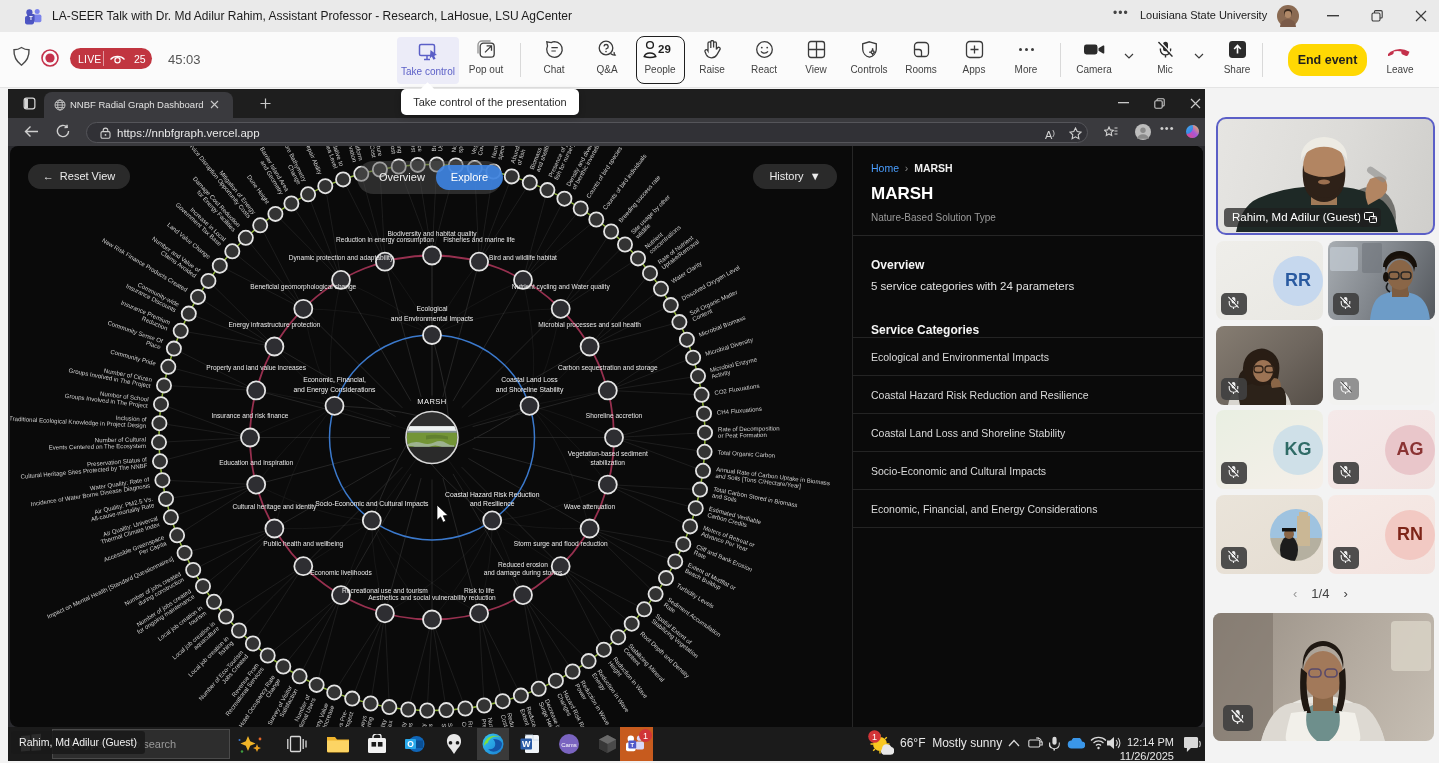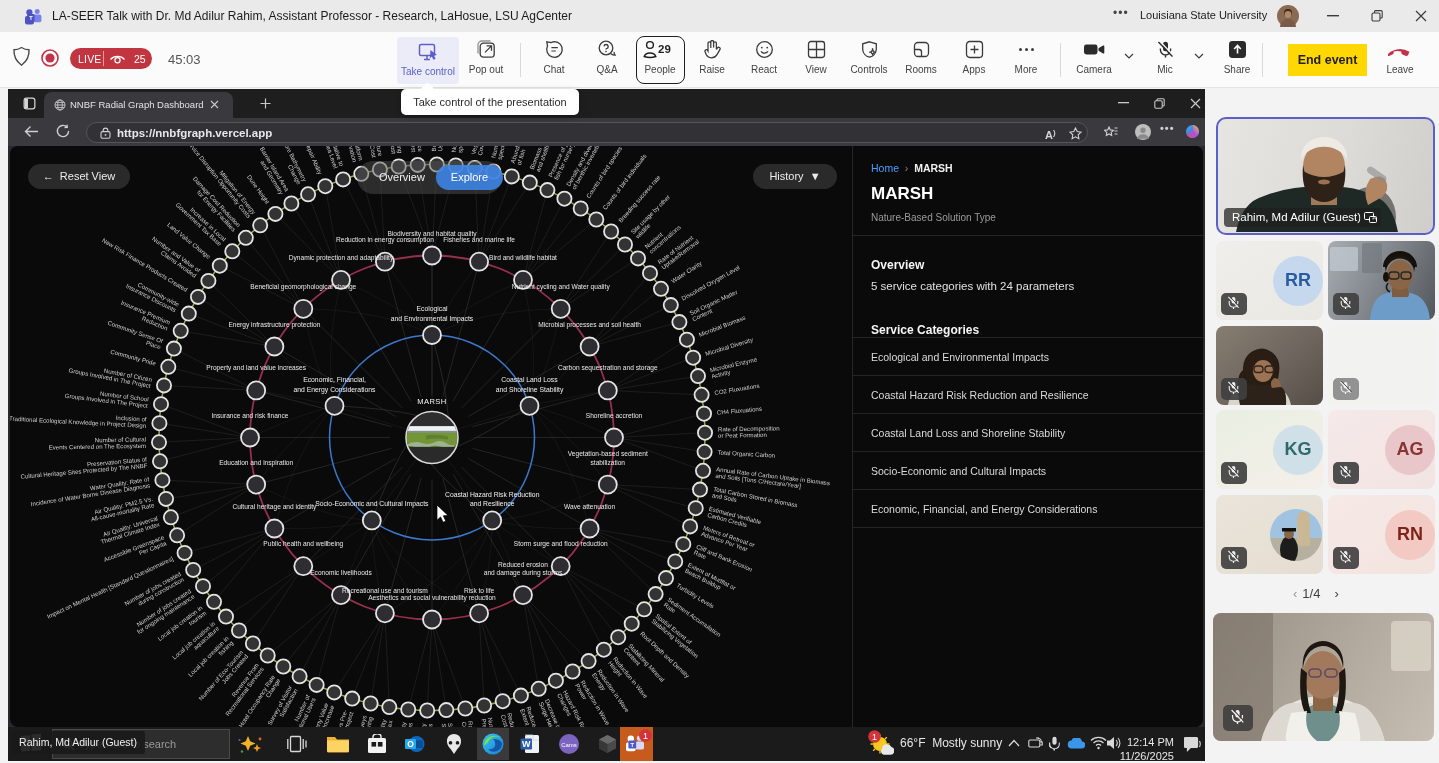--- a/index.html
+++ b/index.html
@@ -15,21 +15,21 @@
 .tbtn .lbl{font-size:10px;margin-top:1px;color:#424242;}
 .tbtn svg{margin-top:3px;}
 .vdiv{position:absolute;top:11px;width:1px;height:34px;background:#d9d9d9;}
 
 #tooltip{position:absolute;left:401px;top:89px;width:178px;height:26px;background:#ffffff;border-radius:5px;box-shadow:0 2px 6px rgba(0,0,0,.25);font-size:11px;color:#2b2b2b;text-align:center;line-height:26px;z-index:60;}
 #tooltip:before{content:"";position:absolute;left:22px;top:-5px;width:9px;height:9px;background:#fff;transform:rotate(45deg);}
 
 #browser{position:absolute;left:8px;top:89px;width:1197px;height:638px;background:#2a2a2e;}
 #tabbar{position:absolute;left:0;top:0;width:1197px;height:29px;background:#1e1e1e;}
 #tab{position:absolute;left:36px;top:3px;width:189px;height:26px;background:#3a3a3e;border-radius:8px 8px 0 0;color:#e2e2e2;font-size:9.5px;line-height:26px;}
-#navbar{position:absolute;left:0;top:29px;width:1197px;height:28px;background:#3a3a3e;font-weight:bold;}
+#navbar{position:absolute;left:0;top:29px;width:1197px;height:28px;background:#3a3a3e;}
 #urlpill{position:absolute;left:78px;top:3.5px;width:1002px;height:21px;border:1px solid #55555a;border-radius:11px;background:#313136;color:#e8e8e8;font-size:11.5px;line-height:20px;}
 #content{position:absolute;left:2px;top:57px;width:1193px;height:581px;background:#0a0a0a;border-radius:8px;overflow:hidden;}
 .gbtn{position:absolute;background:rgba(46,46,46,0.92);border-radius:13px;color:#ececec;font-size:11px;text-align:center;}
 
 #dpanel{position:absolute;left:842px;top:0;width:351px;height:581px;background:#0a0a0a;border-left:1px solid #262626;color:#e6e6e6;}
 #dpanel .pad{padding-left:18px;padding-right:16px;}
 .drow{border-top:1px solid #242424;font-size:10.5px;color:#dadada;height:38px;line-height:38px;}
 
 #taskbar{position:absolute;left:8px;top:727px;width:1197px;height:34px;background:#1b1b1b;}
 
@@ -174,21 +174,21 @@
           <path d="M3.6,1 L17.6,15.5" stroke="#fbfbfb" stroke-width="1.2"></path>
         </svg><div class="lbl">Mic</div></div>
       <svg class="abs" style="left:1194px;top:21px" width="10" height="6" viewBox="0 0 10 6" fill="none" stroke="#3b3b3b" stroke-width="1.2">
         <path d="M1,1 L5,5 L9,1"></path>
       </svg>
       <div class="tbtn" style="left:1211px"><svg width="19" height="19" viewBox="0 0 19 19">
           <rect x="1" y="1" width="17" height="17" rx="3.4" fill="#2b2b2b"></rect>
           <path d="M9.5,13.5 V6 M6.2,9 L9.5,5.5 L12.8,9" stroke="#fbfbfb" stroke-width="1.6" fill="none"></path>
         </svg><div class="lbl">Share</div></div>
       <div class="vdiv" style="left:1262px"></div>
-      <div class="abs" style="left:1288px;top:12px;width:79px;height:32px;background:#ffd803;border-radius:0;text-align:center;line-height:32px;font-size:12.5px;font-weight:bold;color:#1f1f1f">End event</div>
+      <div class="abs" style="left:1288px;top:12px;width:79px;height:32px;background:#ffd803;border-radius:14px;text-align:center;line-height:32px;font-size:12.5px;font-weight:bold;color:#1f1f1f">End event</div>
       <div class="tbtn" style="left:1374px"><svg width="24" height="19" viewBox="0 0 24 19" fill="#c4314b">
           <path d="M2.5,11.8 q9.5,-5.8 19,0 l-1.4,3.2 q-1,1.4 -2.6,0.8 l-3,-1.2 q-1.2,-0.5 -1.2,-1.8 v-1.4 q-3.8,-1 -7.6,0 v1.4 q0,1.3 -1.2,1.8 l-3,1.2 q-1.6,0.6 -2.6,-0.8 z"></path>
         </svg><div class="lbl">Leave</div></div>
     </div>
 <div id="browser">
  <div id="tabbar">
   <svg class="abs" style="left:15px;top:8px" width="13" height="13" viewBox="0 0 17 17" fill="none" stroke="#d5d5d5" stroke-width="1.6">
           <rect x="1.5" y="1.5" width="14" height="14" rx="3"></rect>
           <path d="M2.2,2.2 h4.3 v12.6 h-4.3 z" fill="#d5d5d5" stroke="none"></path>
         </svg>
@@ -994,21 +994,21 @@
           <div class="initc" style="background:#f2c9c3;color:#7d2418">RN</div>
         </div>
         <div class="mic"><svg width="13" height="13" viewBox="0 0 14 14" fill="#f0f0f0">
             <rect x="5" y="1" width="4" height="7" rx="2"></rect>
             <path d="M3,5.5 v2 a4,4 0 0 0 8,0 v-2 h1.2 v2 a5.2,5.2 0 0 1 -4.6,5 v1.5 h-1.2 v-1.5 a5.2,5.2 0 0 1 -4.6,-5 v-2 z"></path>
             <path d="M1.5,1 L12.5,12.5" stroke="#f0f0f0" stroke-width="1.3"></path>
             <path d="M2.6,0.2 L13.6,11.7" stroke="#404040" stroke-width="1"></path>
           </svg></div>
       </div>
       <div class="abs" style="left:1293px;top:586px;width:80px;height:18px;font-size:13px;color:#424242">
-<span style="color:#9a9a9a">‹</span><span style="margin-left:5px">1/4</span><span style="margin-left:14px;color:#424242">›</span></div>
+<span style="color:#9a9a9a">‹</span><span style="margin-left:14px">1/4</span><span style="margin-left:14px;color:#424242">›</span></div>
 <div class="tile" style="left:1213px;top:613px;width:221px;height:128px;background:linear-gradient(120deg,#978e84,#b3aa9f 55%,#c6beb3)">
  <svg class="abs" style="left:0;top:0" width="221" height="128" viewBox="0 0 221 128">
   <rect x="178" y="8" width="40" height="50" rx="4" fill="#d8d2c6" opacity="0.85"></rect>
   <rect x="0" y="0" width="60" height="128" fill="#7b7268" opacity="0.6"></rect>
   <ellipse cx="110" cy="135" rx="62" ry="52" fill="#e8e6e0"></ellipse>
   <path d="M48,128 q10,-35 30,-38 l64,0 q20,3 30,38 z" fill="#ddd9d2"></path>
   <ellipse cx="110" cy="120" rx="28" ry="30" fill="#6e8f8c"></ellipse>
   <rect x="100" y="78" width="20" height="20" fill="#8a6647"></rect>
   <ellipse cx="110" cy="62" rx="20" ry="24" fill="#a2795a"></ellipse>
   <path d="M90,58 a20,24 0 0 1 40,-2 q2,-16 -8,-24 q-12,-8 -24,0 q-10,8 -8,26 z" fill="#1f1812"></path>

